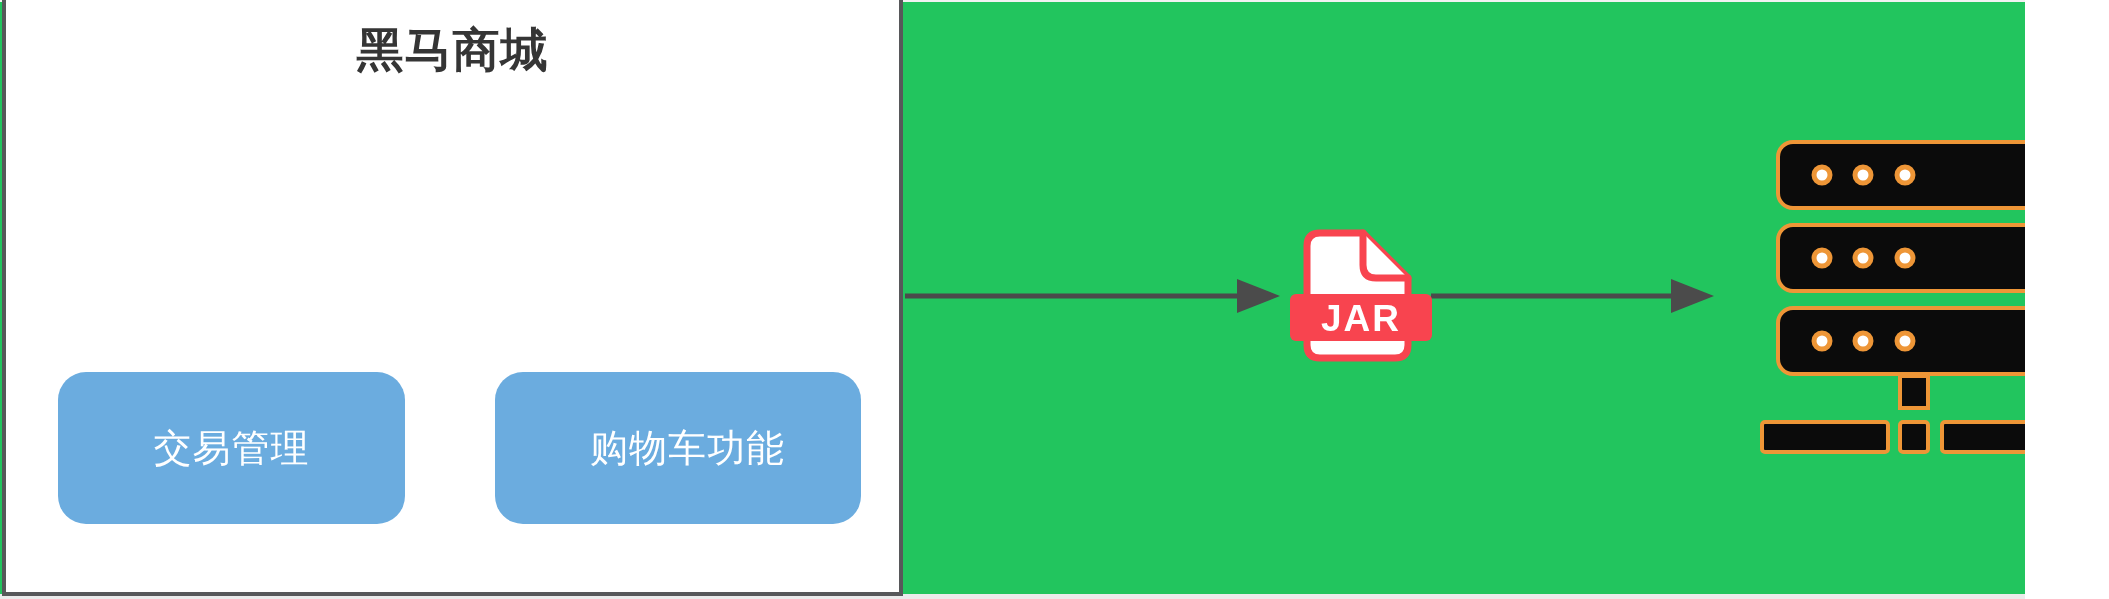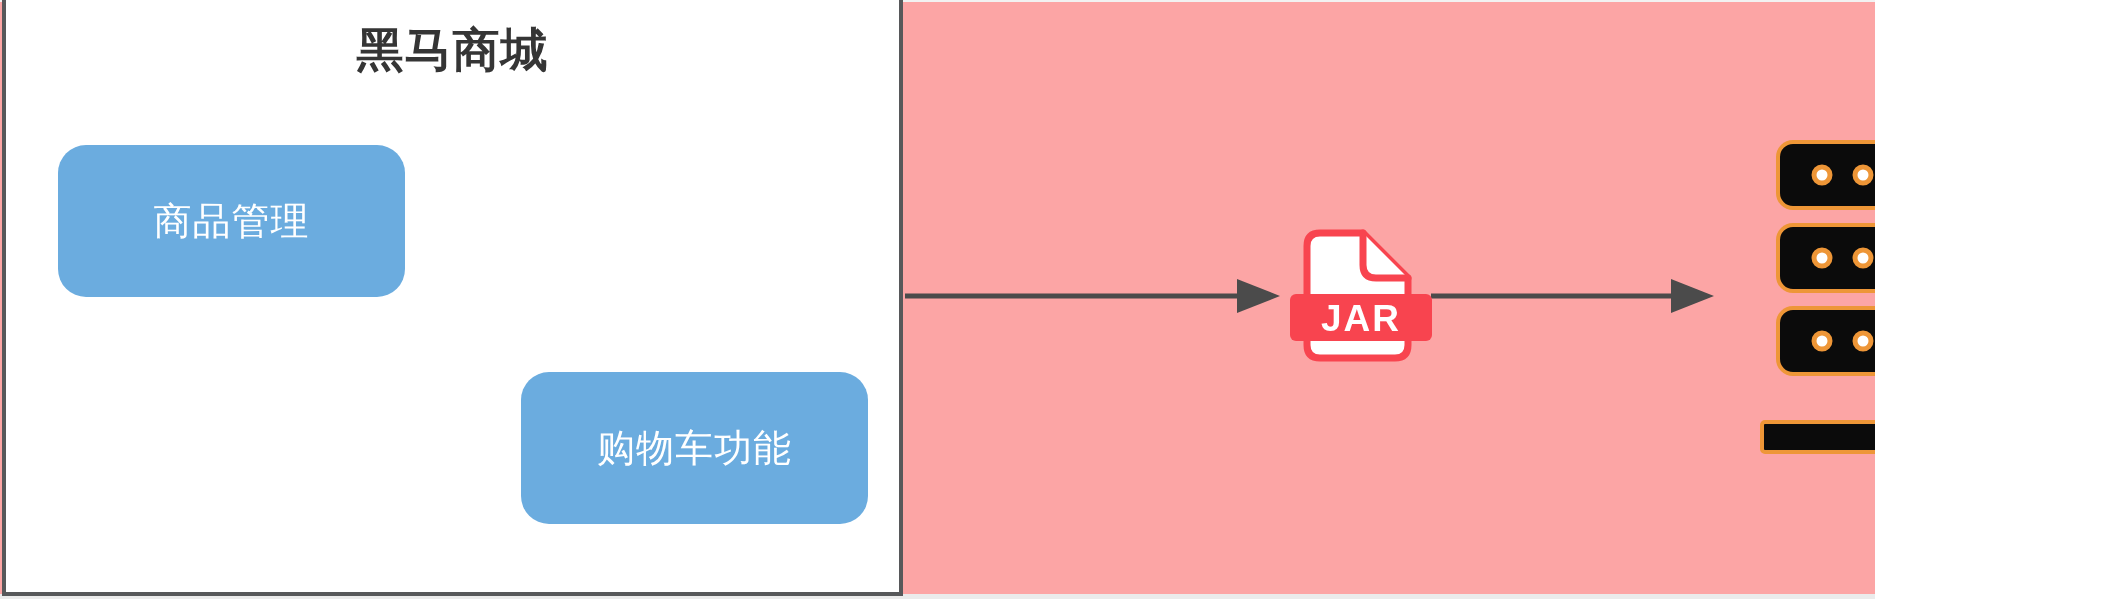--- a/index.html
+++ b/index.html
@@ -1,19 +1,19 @@
 <!DOCTYPE html>
 <html style="--module-blue: #6BACDF; --module-text: #FFFFFF; --box-border: #57585A; --title-text: #353535; --arrow-gray: #4B4B4B; --jar-red: #F8444F; --server-orange: #EE9637; --server-black: #0B0B0B;"><head>
 <meta charset="utf-8">
 <style>
   html,body{margin:0;padding:0;background:#fff;}
   .canvas{
     position:relative;
-    width:1875px;height:599px;
-    background:#fca5a5;
+    width:2025px;height:599px;
+    background:#22c55e;
     overflow:hidden;
     font-family:"Liberation Sans","DejaVu Sans",sans-serif;
   }
   .edge-top{position:absolute;left:0;top:0;width:100%;height:2px;background:#f2f2f2;z-index:0;}
   .edge-bottom{position:absolute;left:0;bottom:0;width:100%;height:5px;background:#ebebeb;z-index:0;}
   .app-box{
     position:absolute;left:2px;top:-4px;width:901px;height:600px;
     box-sizing:border-box;
     border:4px solid var(--box-border,#57585A);
     background:#fff;z-index:1;
@@ -32,21 +32,21 @@
     border-radius:28px;
     background:var(--module-blue,#6BACDF);
     color:var(--module-text,#FFFFFF);
     display:flex;align-items:center;justify-content:center;
     font-size:38px;letter-spacing:1px;
     z-index:2;
   }
   .m1{left:58px;top:145px;}
   .m2{left:493px;top:145px;}
   .m3{left:58px;top:372px;}
-  .m4{left:521px;top:372px;}
+  .m4{left:495px;top:372px;padding-left:19px;}
   svg.overlay{position:absolute;left:0;top:0;z-index:3;}
   .arrow-line{stroke:var(--arrow-gray,#4B4B4B);stroke-width:5;}
   .arrow-head{fill:var(--arrow-gray,#4B4B4B);}
   .jar-stroke{fill:#fff;stroke:var(--jar-red,#F8444F);stroke-width:7;stroke-linejoin:round;stroke-linecap:round;}
   .jar-fold{fill:#fff;stroke:var(--jar-red,#F8444F);stroke-width:7;stroke-linejoin:round;stroke-linecap:round;}
   .jar-banner{fill:var(--jar-red,#F8444F);}
   .jar-text{
     fill:#fff;font-weight:bold;font-size:37px;letter-spacing:2px;
     font-family:"Liberation Sans","DejaVu Sans",sans-serif;
   }
@@ -58,22 +58,22 @@
 
 <div class="canvas">
 
   <div class="edge-top"></div>
   <div class="edge-bottom"></div>
 
   <div class="app-box">
     <div class="app-title">黑马商城</div>
   </div>
 
-  <div class="module m1">
-    <span>商品管理</span>
+  <div class="module m3">
+    <span>交易管理</span>
   </div>
   <div class="module m4">
     <span>购物车功能</span>
   </div>
 
   <svg class="overlay" width="2109" height="599" viewBox="0 0 2109 599">
 
     <g>
       <line class="arrow-line" x1="905" y1="296" x2="1243" y2="296"></line>
       <polygon class="arrow-head" points="1280,296 1237,279 1237,313"></polygon>

